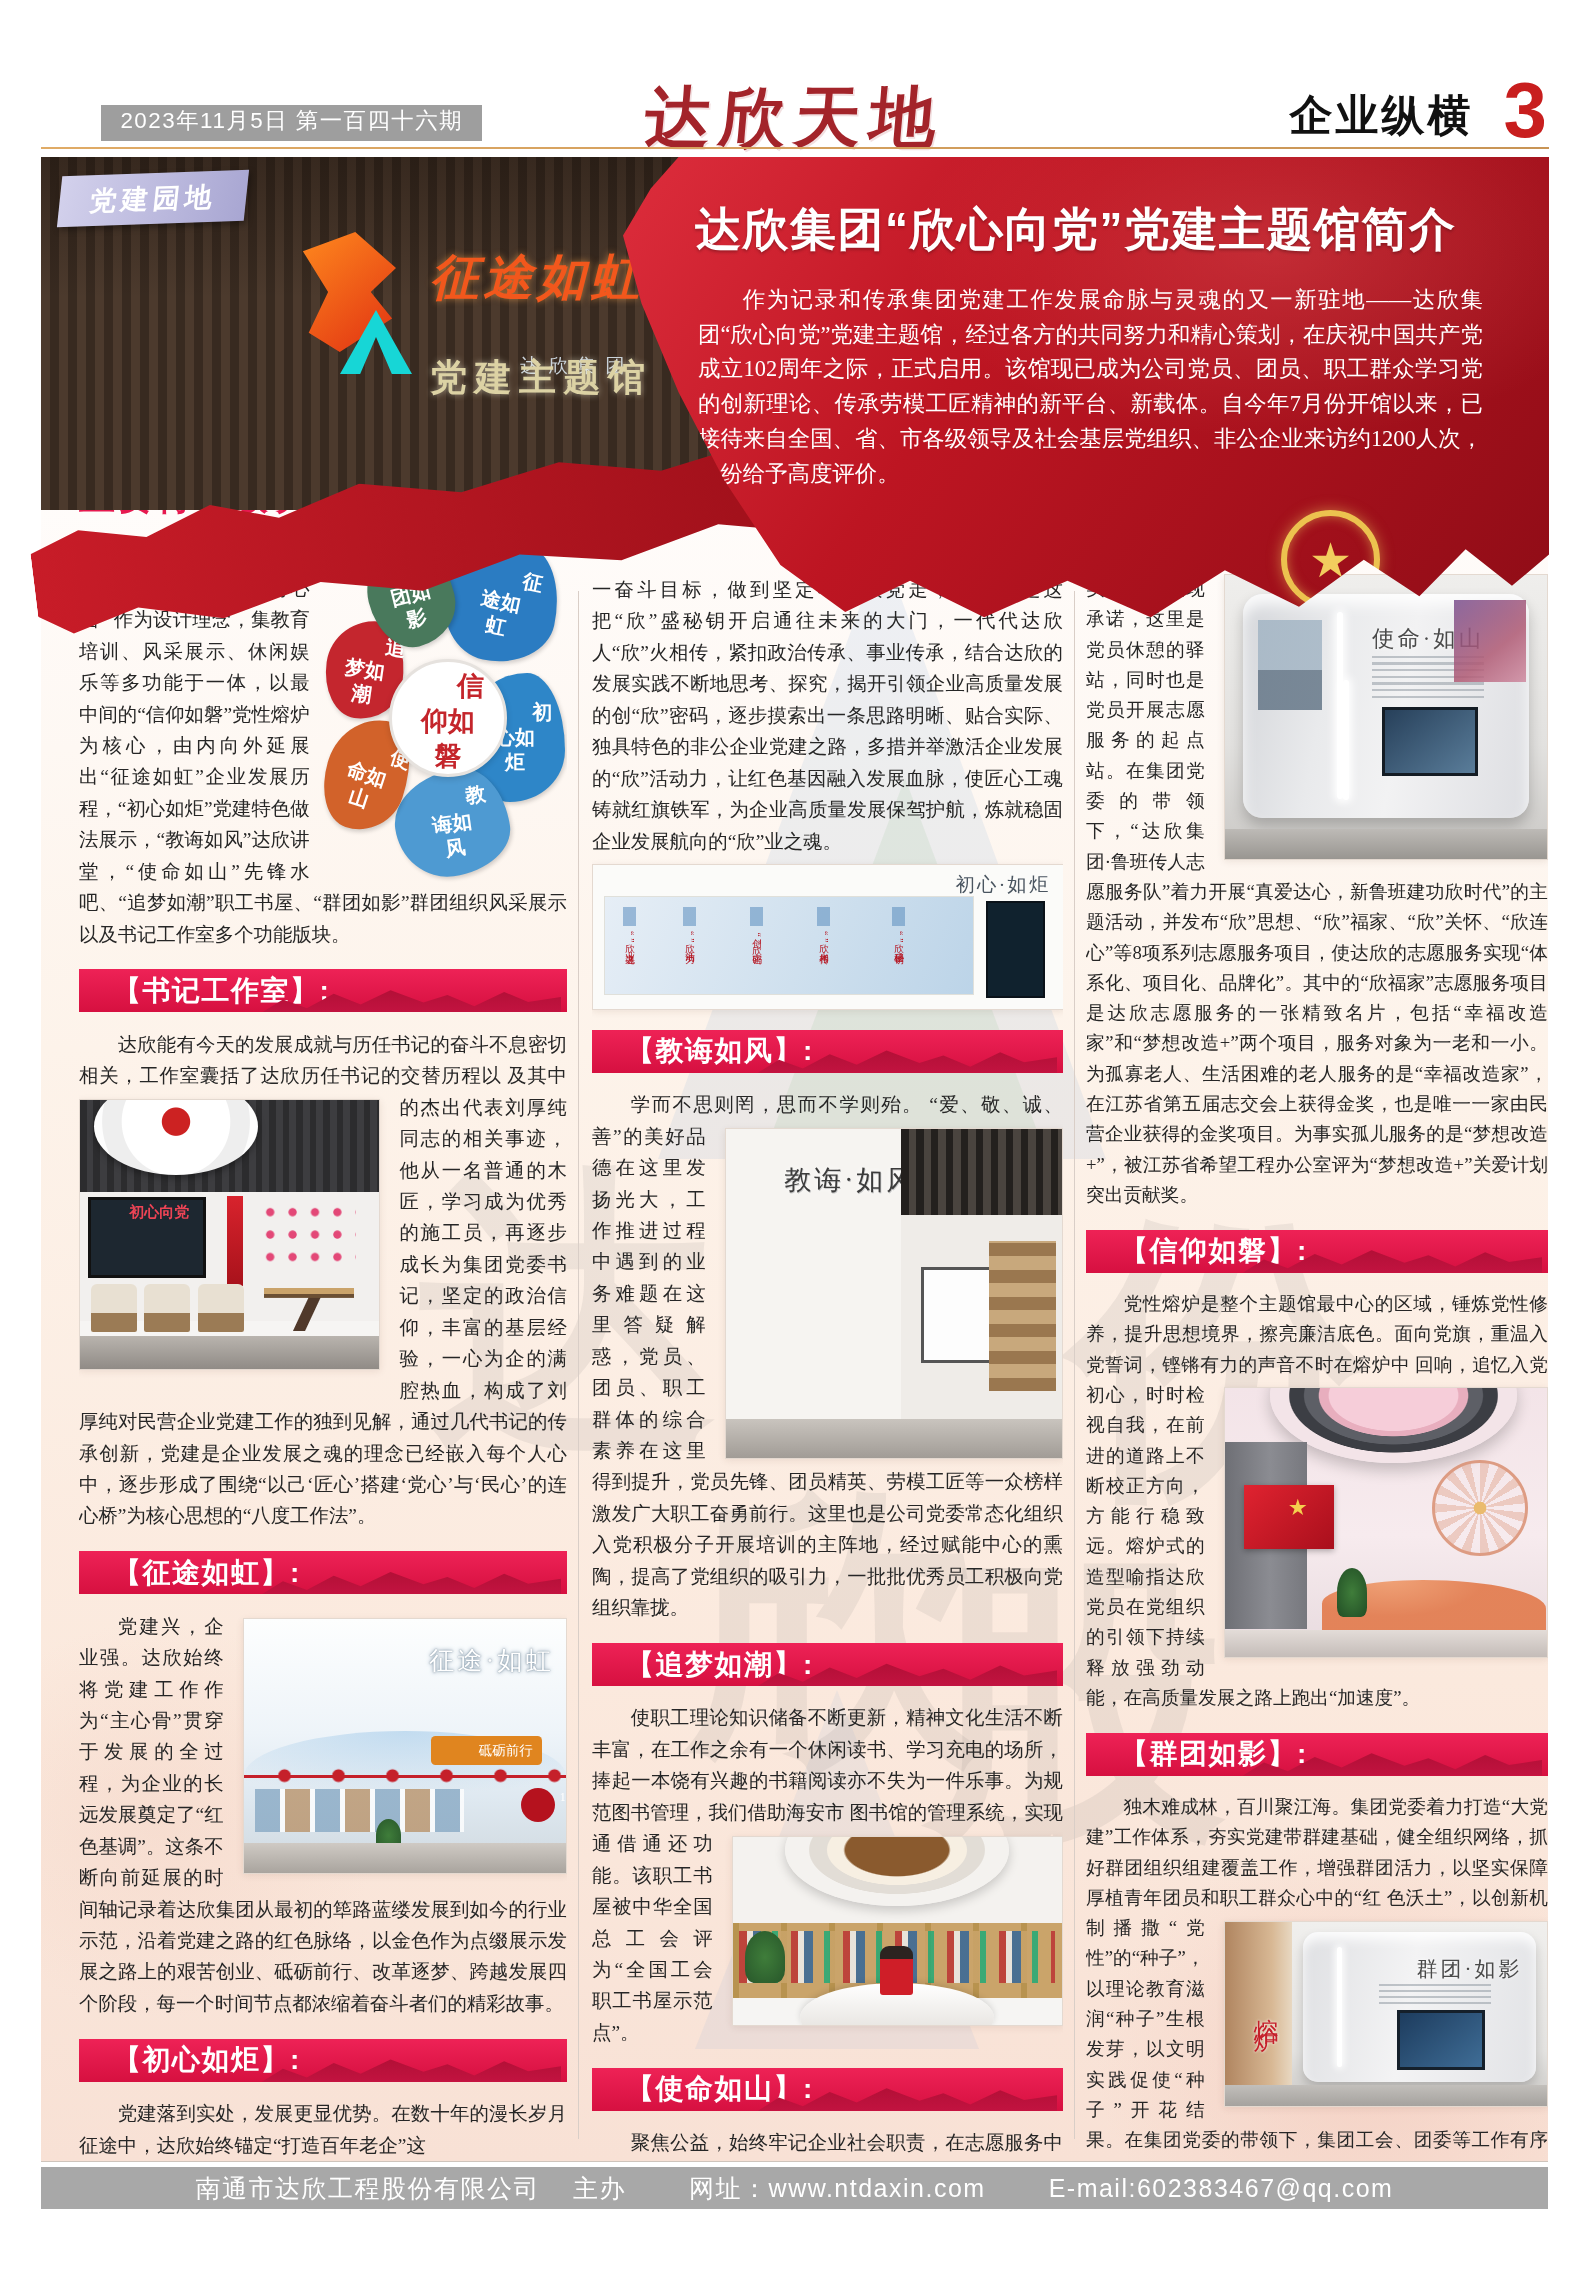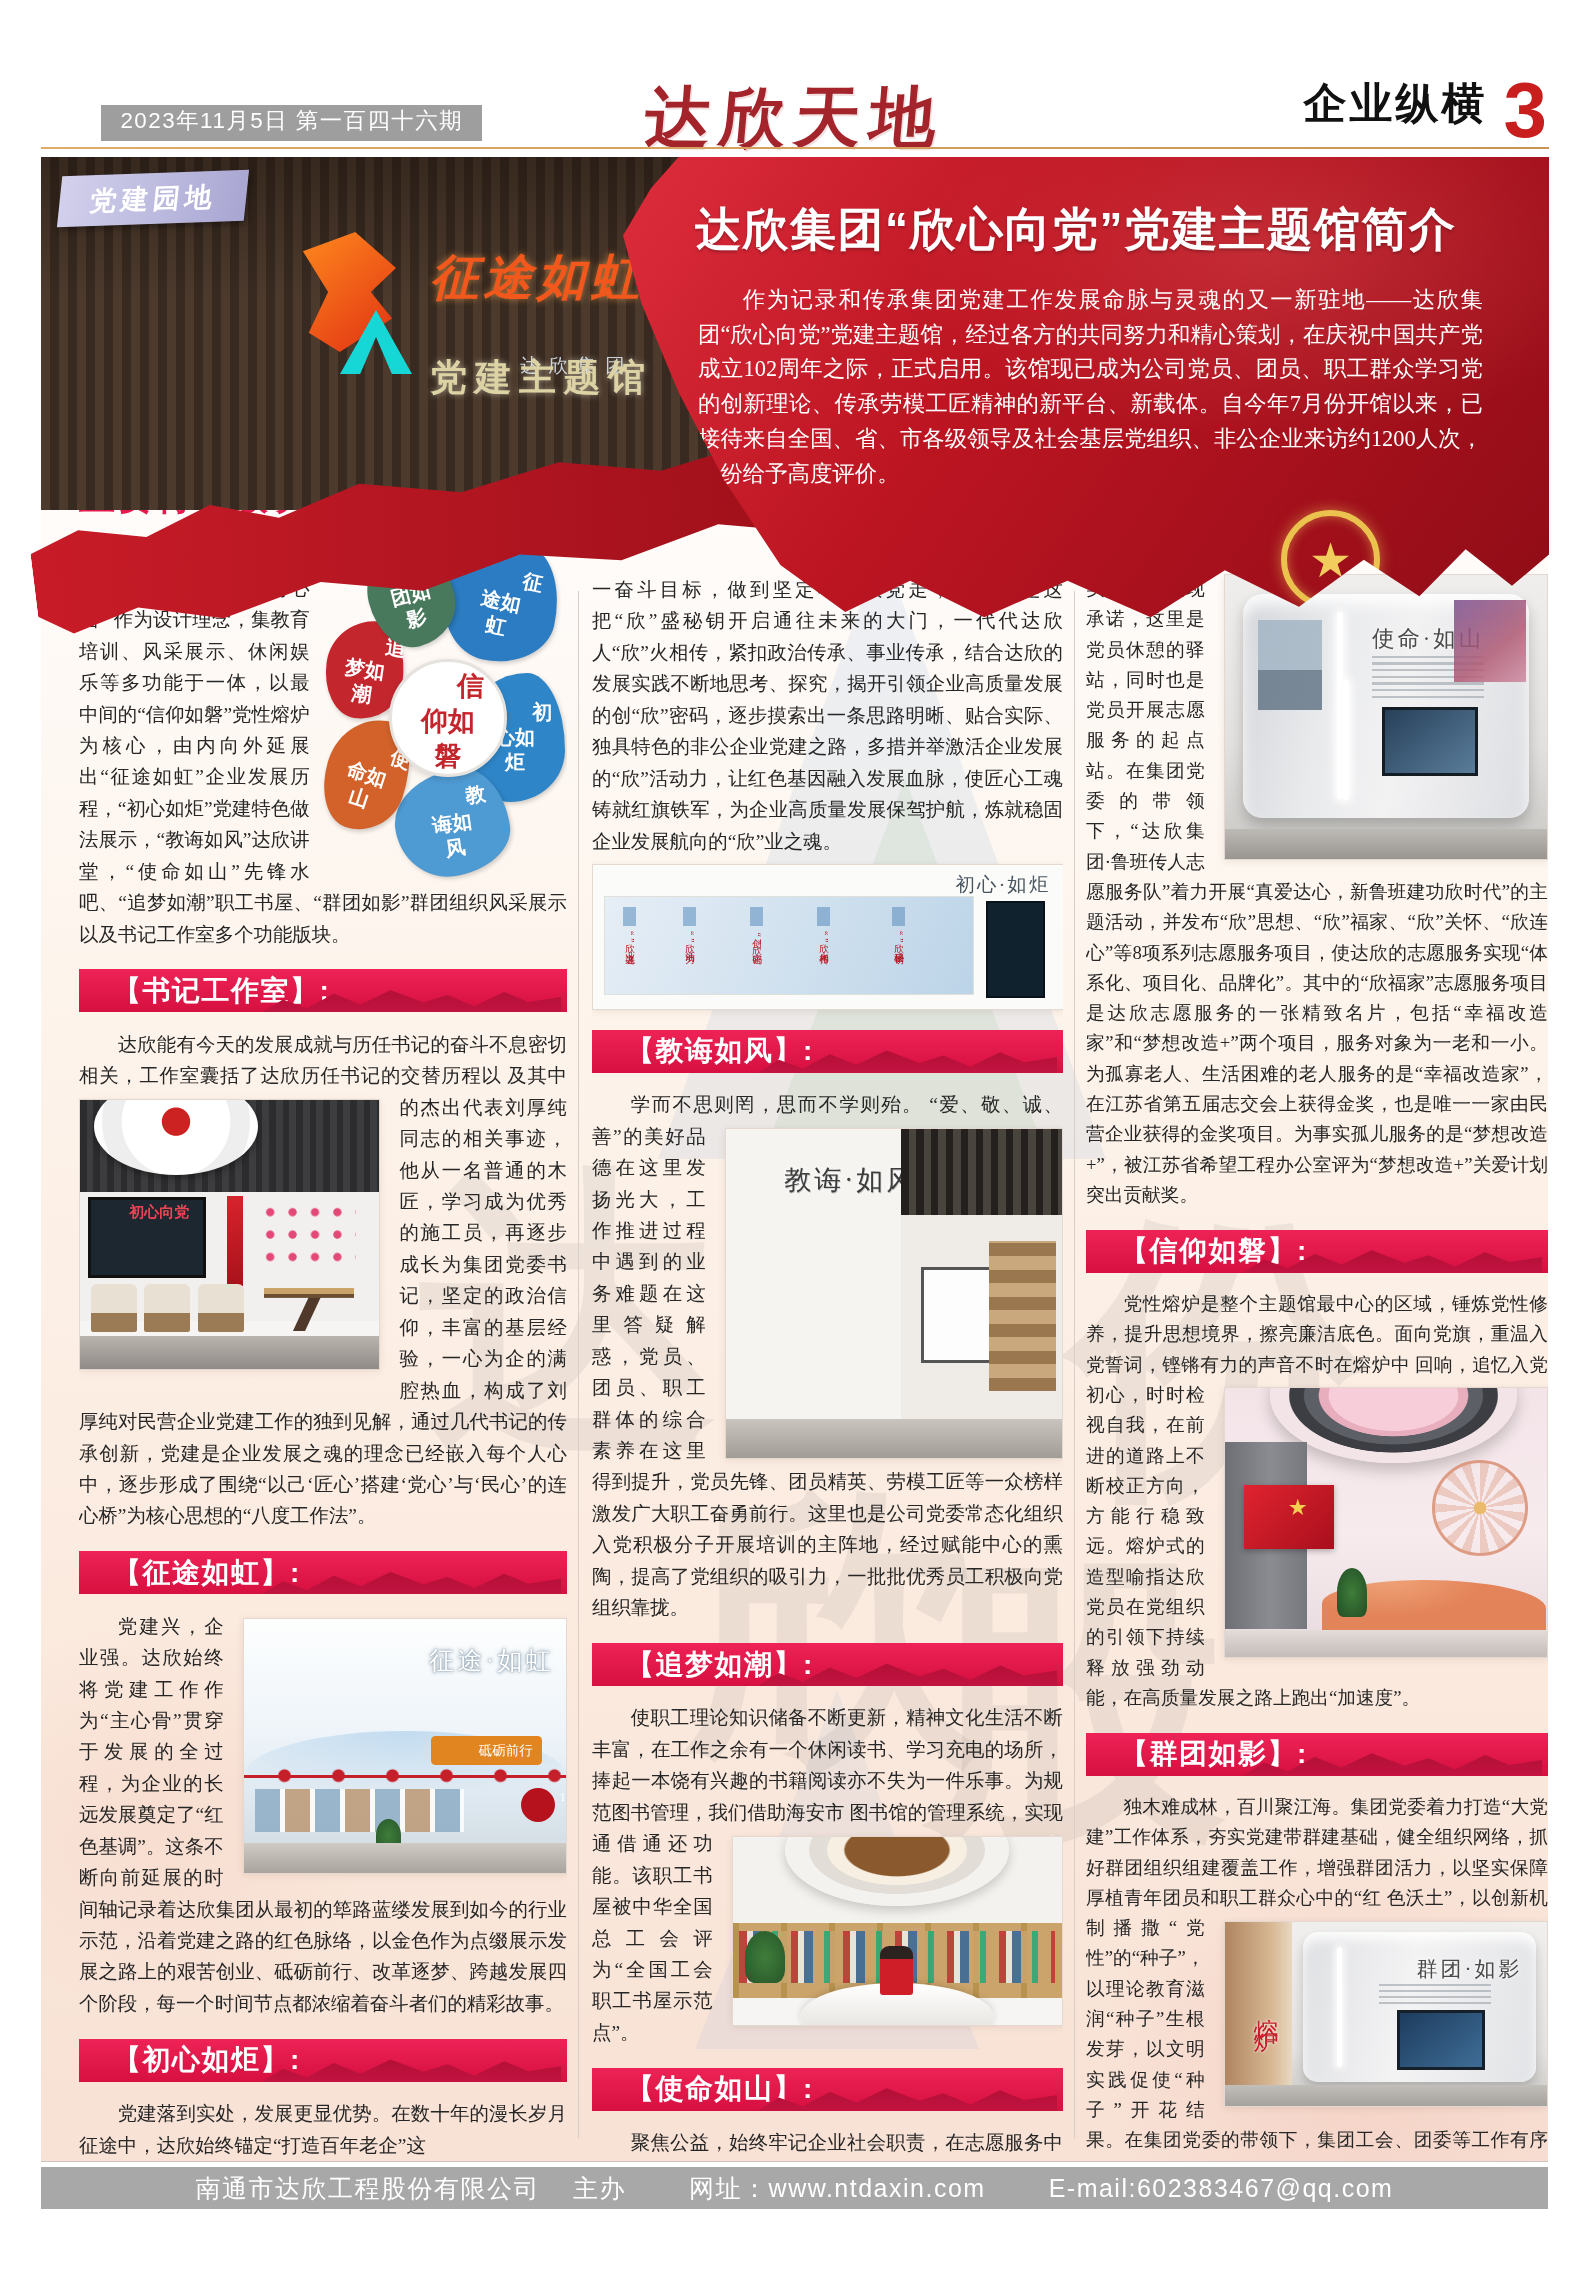--- a/index.html
+++ b/index.html
@@ -6,21 +6,21 @@
   .page{position:relative;width:1590px;height:2295px;background:#ffffff;overflow:hidden;
         font-family:"Liberation Serif","DejaVu Serif",serif;}
   .page i,.page em,.page b,.page u{display:block;position:absolute;font-style:normal;text-decoration:none;font-weight:normal;}
 
   
   .date-box{position:absolute;left:56px;top:105px;height:36px;line-height:36px;padding:0 19.4px;
             background:#9e9e9e;color:#fff;font:22.4px "Liberation Sans","DejaVu Sans",sans-serif;letter-spacing:1.5px;z-index:5;margin-left:45px;}
   .masthead{position:absolute;left:50%;top:73px;transform:translateX(-50%) skewX(-5deg);
             font-size:66px;font-weight:bold;color:#a3242a;letter-spacing:9px;z-index:5;
             text-shadow:1.5px 2.2px 0 rgba(163,36,42,.14);}
-  .page-label{position:absolute;right:43px;top:75px;display:flex;align-items:flex-start;gap:16px;z-index:5;}
+  .page-label{position:absolute;right:43px;top:75px;display:flex;align-items:flex-end;gap:30px;z-index:5;}
   .page-label .sec{font-size:43px;font-weight:bold;color:#111;letter-spacing:3px;}
   .page-label .num{font:bold 78px "Liberation Sans","DejaVu Sans",sans-serif;color:#c81e1e;line-height:.9;}
   .header-rule{position:absolute;left:41px;right:41px;top:147px;height:2.2px;background:linear-gradient(90deg,#e0ab66,#c89455);z-index:5;}
 
   
   .content-bg{position:absolute;left:41px;top:449px;width:1507px;height:1712px;z-index:0;
      background:
        radial-gradient(389px 314px at 88% 94%, rgba(236,177,163,.35), rgba(236,177,163,0) 70%),
        radial-gradient(314px 284px at 8% 80%, rgba(238,196,180,.28), rgba(238,196,180,0) 70%),
        linear-gradient(180deg,#fffdfc 0%,#fdf3ea 35%,#fbe9dd 72%,#f8e1d5 100%);

